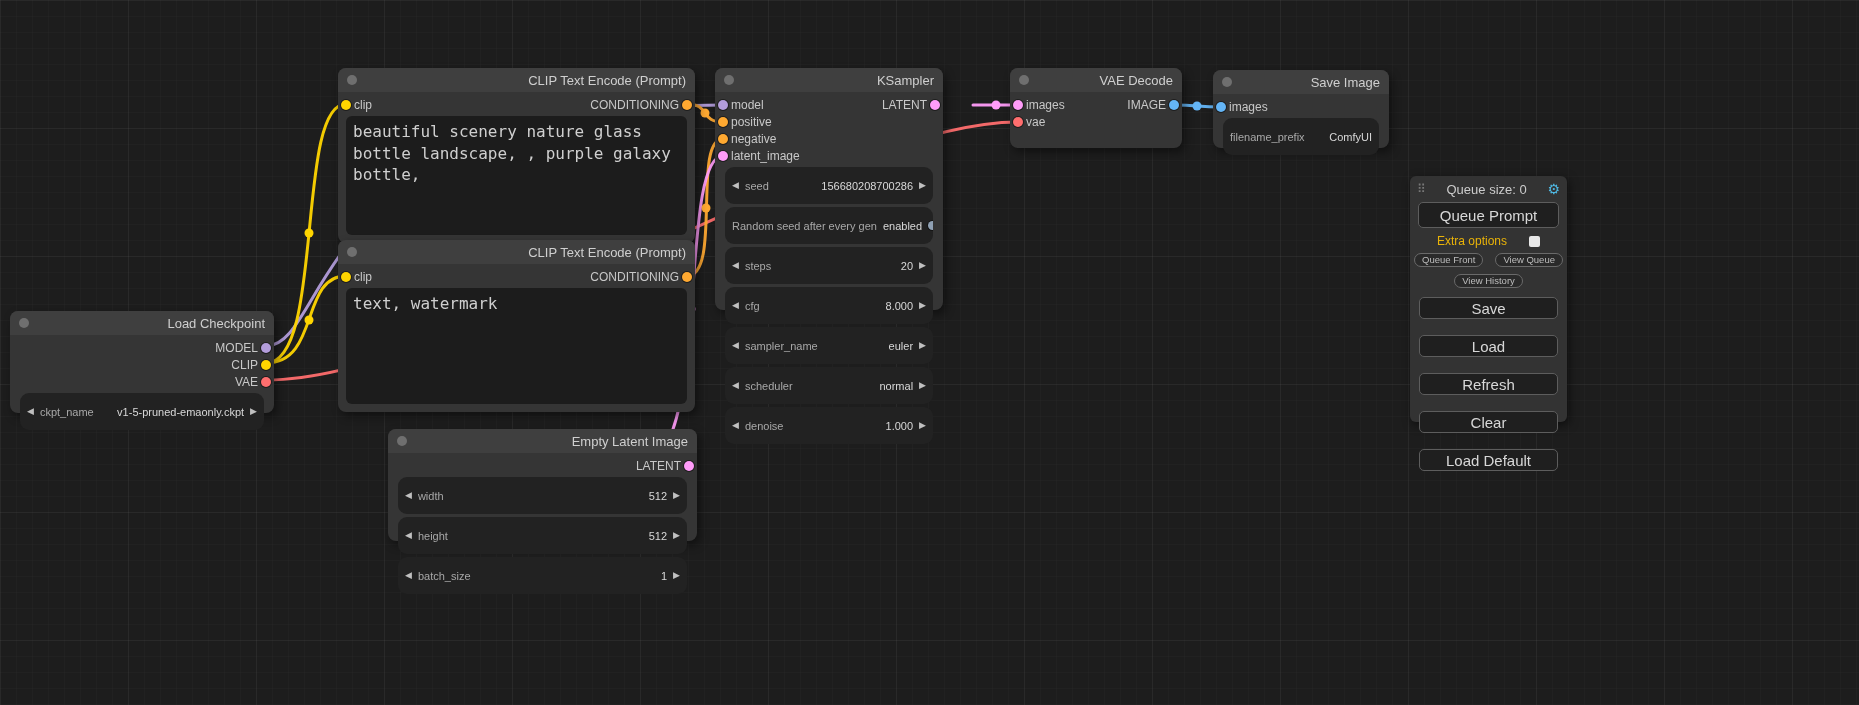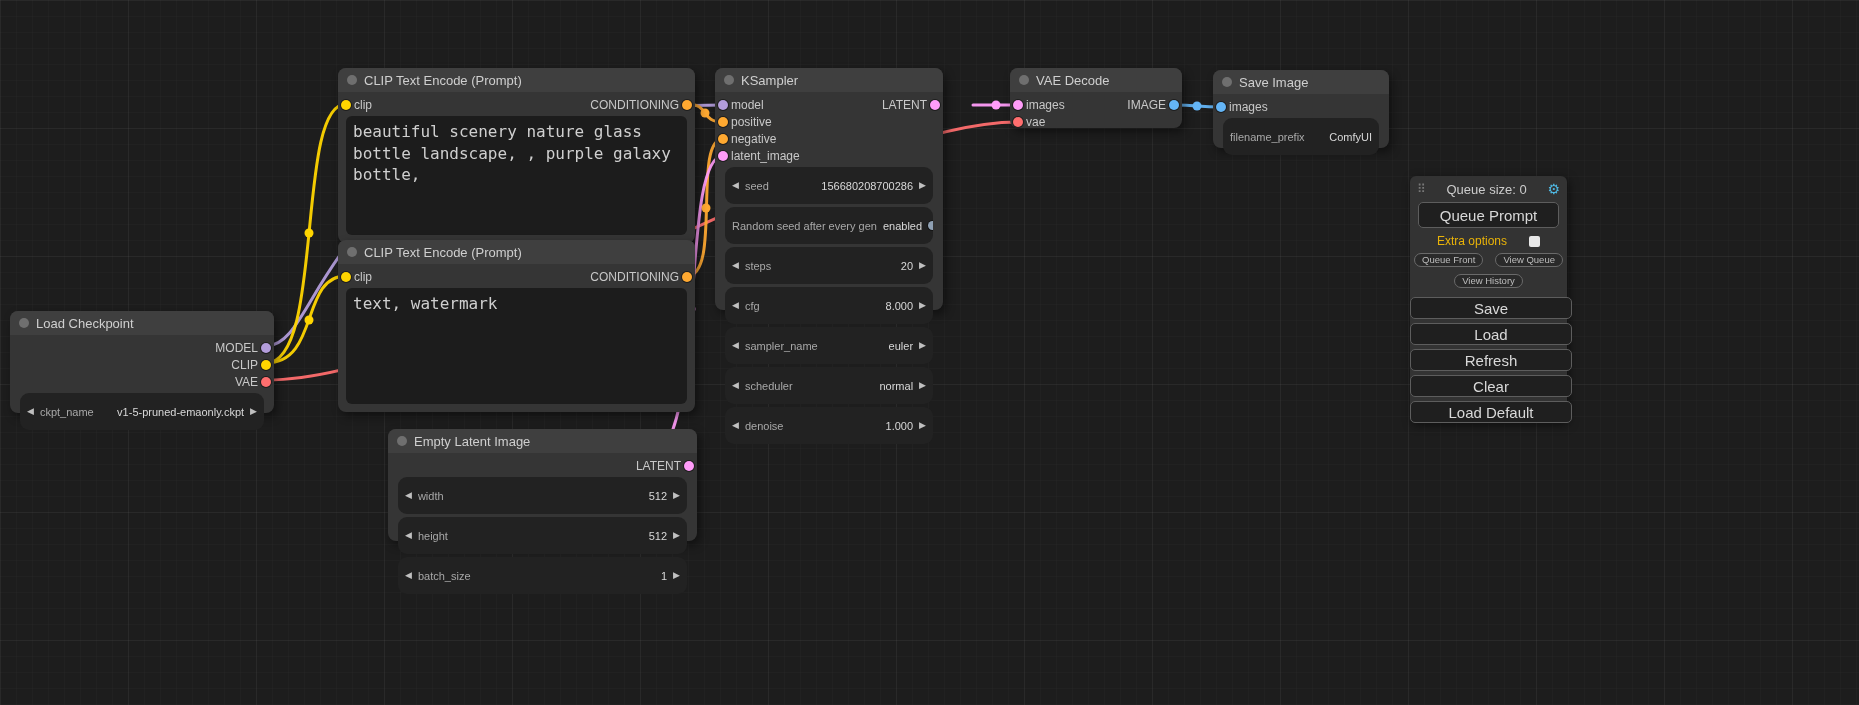--- a/index.html
+++ b/index.html
@@ -17,21 +17,21 @@
   .links{position:absolute;left:0;top:0;z-index:1;}
   .links path{fill:none;stroke-width:3;stroke-linecap:round;opacity:.95;}
 
   .node{
     position:absolute;z-index:2;background:#353535;border-radius:8px;
     box-shadow:3px 4px 10px rgba(0,0,0,.45);color:#c8c8c8;
   }
   .node-title{
     height:24px;background:#3f3f3f;border-radius:8px 8px 0 0;
     display:flex;align-items:center;gap:7px;padding:0 9px;
-    font-size:13px;color:#cfcfcf;white-space:nowrap;overflow:hidden;
+    font-size:13px;color:#cfcfcf;white-space:nowrap;overflow:hidden;justify-content:space-between;
   }
   .title-dot{width:10px;height:10px;border-radius:50%;background:#6f6f6f;flex:none;}
   .rows{margin-top:4px;}
   .prow{position:relative;height:17px;display:flex;align-items:center;padding:0 16px;font-size:12px;color:#c8c8c8;}
   .pdot{position:absolute;width:10px;height:10px;border-radius:50%;top:3.5px;box-shadow:0 0 0 1px rgba(0,0,0,.45);}
   .pdot.in{left:3px;}
   .pdot.out{right:3px;}
   .plab{white-space:nowrap;}
   .olab{margin-left:auto;white-space:nowrap;}
   .widget{
@@ -62,21 +62,21 @@
   .btn{
     display:block;background:#1f1f1f;border:1px solid #5d5d5d;border-radius:5px;
     color:#d8d8d8;font-family:inherit;cursor:pointer;text-align:center;
   }
   .btn-queue{margin:5px auto 0;width:141px;height:26px;font-size:15px;}
   .extra{display:flex;justify-content:center;align-items:center;gap:22px;margin-top:6px;font-size:12px;color:#eab308;}
   .cb{width:11px;height:11px;background:#e8e8e8;border-radius:2px;display:inline-block;cursor:pointer;}
   .btn-tiny{font-size:9.5px;height:14px;line-height:12px;border-radius:8px;padding:0 7px;background:#2a2a2a;border:1px solid #6a6a6a;color:#bdbdbd;display:inline-block;}
   .row2{display:flex;gap:12px;justify-content:center;margin-top:5px;}
   .row3{text-align:center;margin-top:3px;}
-  .btn-mid{margin:4px auto 4px;width:162px;height:22px;font-size:15px;}
+  .btn-mid{margin:4px auto 16px;width:139px;height:22px;font-size:15px;}
   .btn-mid.first{margin-top:9px;}
 </style>
 </head>
 <body>
 
 <div class="stage">
 
   <svg class="links" width="1859" height="705">
     <path d="M266,346 C330,346 310,105 723,105" stroke="#B39DDB"></path>
     <path d="M266,363 C325,363 295,104 346,104" stroke="#FFD500"></path>
@@ -218,21 +218,21 @@
       <span class="arr">▶</span>
     </div>
     <div class="widget">
       <span class="arr">◀</span>
       <span class="wlab">denoise</span>
       <span class="wval">1.000</span>
       <span class="arr">▶</span>
     </div>
   </div>
 
-  <div class="node" style="left:1010px;top:68px;width:172px;height:60px">
+  <div class="node" style="left:1010px;top:68px;width:172px;height:80px">
     <div class="node-title">
       <span class="title-dot"></span>
       <span>VAE Decode</span>
     </div>
     <div class="rows">
       <div class="prow">
         <span class="pdot in" style="background: rgb(255, 156, 249);"></span>
         <span class="plab">images</span>
         <span class="olab">IMAGE</span>
         <span class="pdot out" style="background: rgb(100, 181, 246);"></span>

